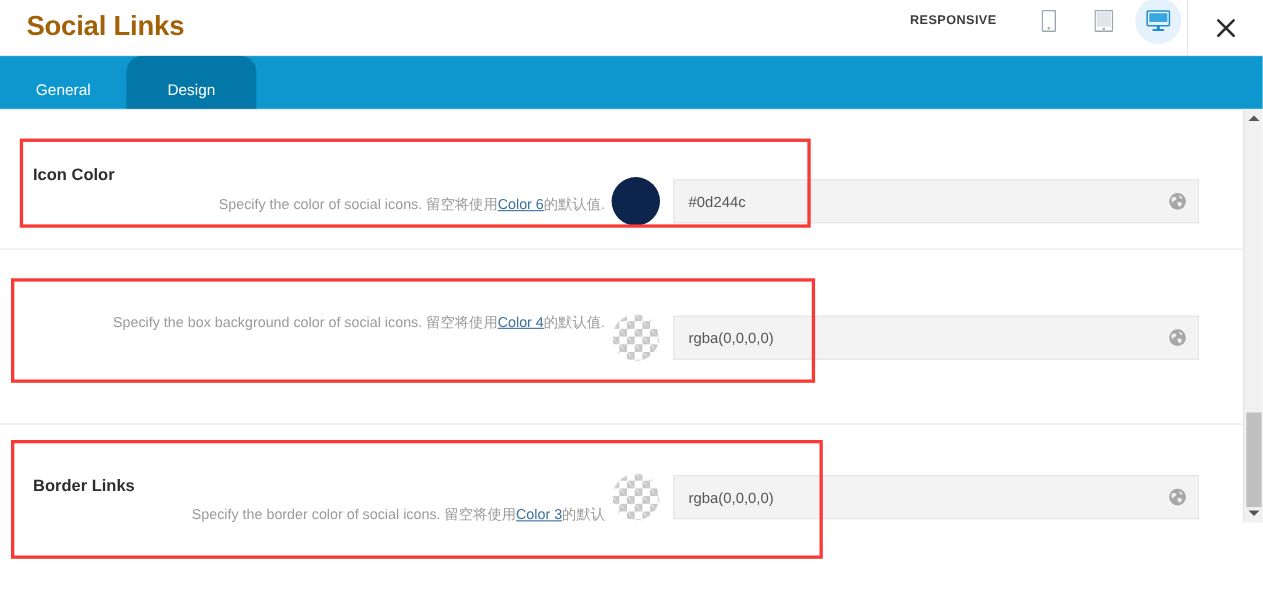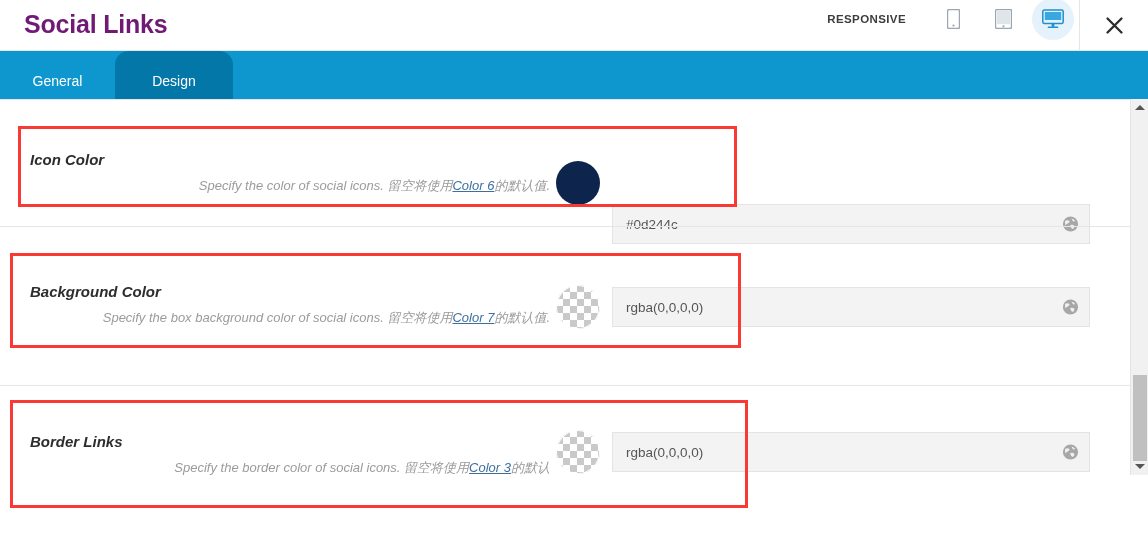--- a/index.html
+++ b/index.html
@@ -30,21 +30,21 @@
     height: 51px;
     background: #ffffff;
     border-bottom: 1px solid #e6e6e6;
     box-sizing: border-box;
   }
   .header-title {
     position: absolute;
     left: 24px; top: 8px;
     font-size: 25px;
     font-weight: bold;
-    color: #701a75;
+    color: #a16207;
     letter-spacing: -0.2px;
     line-height: 33px;
   }
   .responsive-group {
     position: absolute;
     right: 70px; top: 0;
     height: 37px;
     display: flex;
     align-items: center;
     gap: 0px;
@@ -146,21 +146,20 @@
     position: absolute;
     left: 0;
     width: 1130px;
     height: 1px;
     background: #e6e6e6;
   }
   .row-label-wrap {
     position: absolute;
     left: 30px;
     width: 520px;
-    font-style: italic;
   }
   .row-title {
     font-size: 15px;
     font-weight: bold;
     color: #2d2d2d;
     line-height: 20px;
     margin-bottom: 5px;
   }
   .row-desc {
     font-size: 13px;
@@ -358,38 +357,37 @@
     <div class="partial-row">
       
     </div>
 
     <div class="row" style="top:18px;height:110px;">
       <div class="row-label-wrap" style="top:33px;">
         <div class="row-title">Icon Color</div>
         <div class="row-desc"><span>Specify the color of social icons. 留空将使用</span><span class="lnk">Color 6</span><span>的默认值.</span></div>
       </div>
       <div class="swatch solid" style="left:556px;top:44px;"></div>
-      <div class="color-input" style="top:46px;margin-top:41px;">
+      <div class="color-input" style="top:46px;">
         <span class="val">#0d244c</span>
         <span class="globe">
           <svg width="17" height="17" viewBox="0 0 17 17">
             <circle cx="8.5" cy="8.5" r="7.6" fill="#a7a7a7"></circle>
             <path d="M3.2 5.2 Q6 4 7.4 5.6 Q8 7 6.4 7.6 Q4.4 8.2 3.6 10 Q2.6 7.4 3.2 5.2 Z" fill="#f0f0f0"></path>
             <path d="M9.6 3 Q12 3.6 13.2 5.6 Q11.6 6.6 10.8 5.4 Q10 4.2 9.6 3 Z" fill="#f0f0f0"></path>
             <path d="M8.2 9.4 Q11 8.6 12.4 10.2 Q12.8 12.4 10.6 13.6 Q9 12.6 8.6 11.2 Z" fill="#f0f0f0"></path>
           </svg>
         </span>
       </div>
       <div class="row-sep" style="top:109px;"></div>
     </div>
 
     <div class="row" style="top:128px;height:159px;">
       <div class="row-label-wrap" style="top:55px;">
-        <div class="row-title">Background Color</div>
-        <div class="row-desc"><span>Specify the box background color of social icons. 留空将使用</span><span class="lnk">Color 7</span><span>的默认值.</span></div>
+        <div class="row-desc"><span>Specify the box background color of social icons. 留空将使用</span><span class="lnk">Color 4</span><span>的默认值.</span></div>
       </div>
       <div class="swatch transparent" style="left:556px;top:58px;"></div>
       <div class="color-input" style="top:60px;">
         <span class="val">rgba(0,0,0,0)</span>
         <span class="globe">
           <svg width="17" height="17" viewBox="0 0 17 17">
             <circle cx="8.5" cy="8.5" r="7.6" fill="#a7a7a7"></circle>
             <path d="M3.2 5.2 Q6 4 7.4 5.6 Q8 7 6.4 7.6 Q4.4 8.2 3.6 10 Q2.6 7.4 3.2 5.2 Z" fill="#f0f0f0"></path>
             <path d="M9.6 3 Q12 3.6 13.2 5.6 Q11.6 6.6 10.8 5.4 Q10 4.2 9.6 3 Z" fill="#f0f0f0"></path>
             <path d="M8.2 9.4 Q11 8.6 12.4 10.2 Q12.8 12.4 10.6 13.6 Q9 12.6 8.6 11.2 Z" fill="#f0f0f0"></path>

